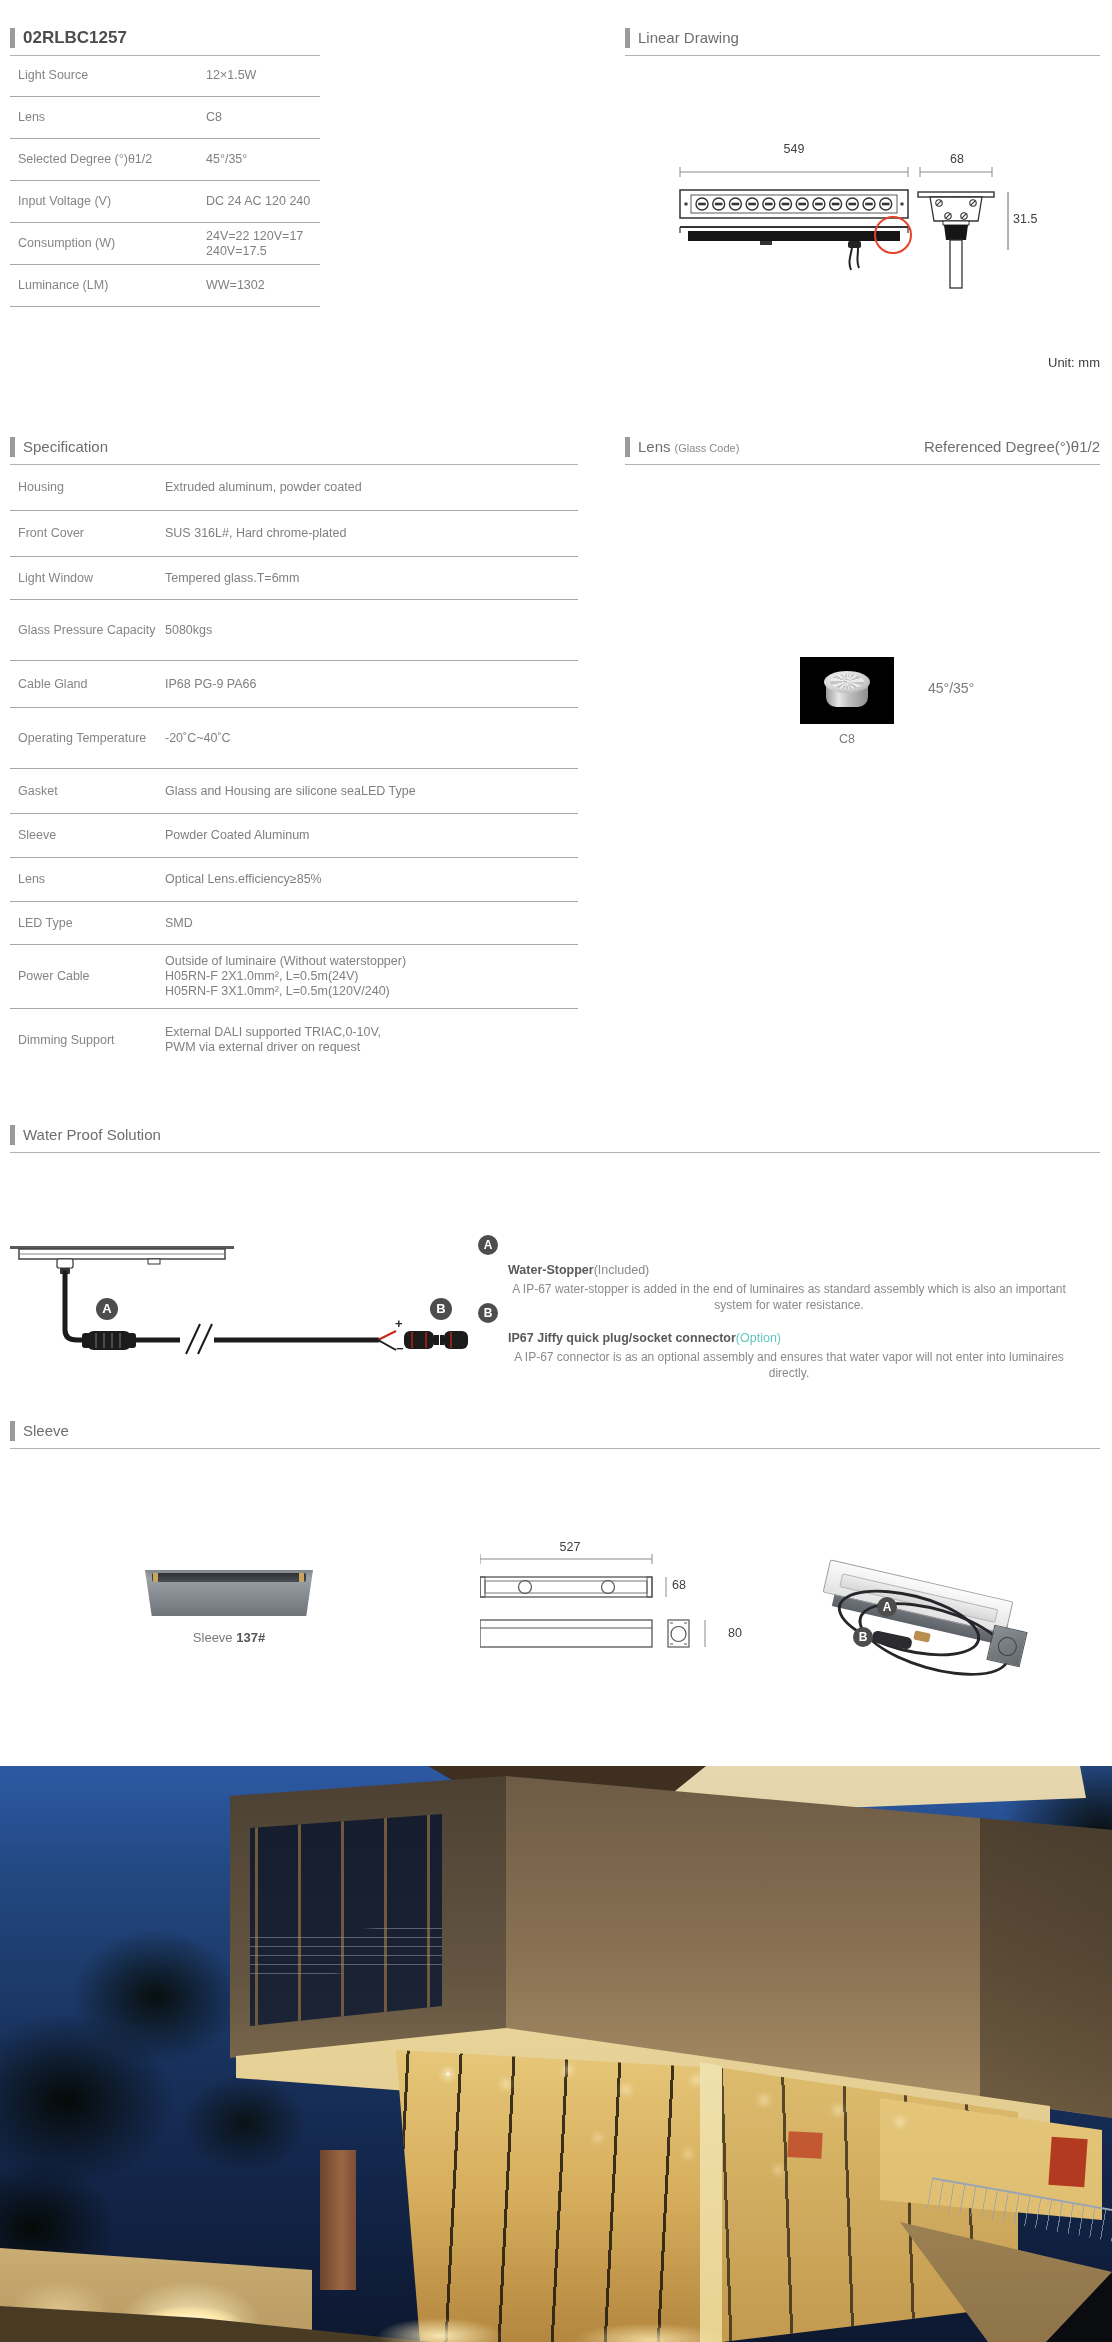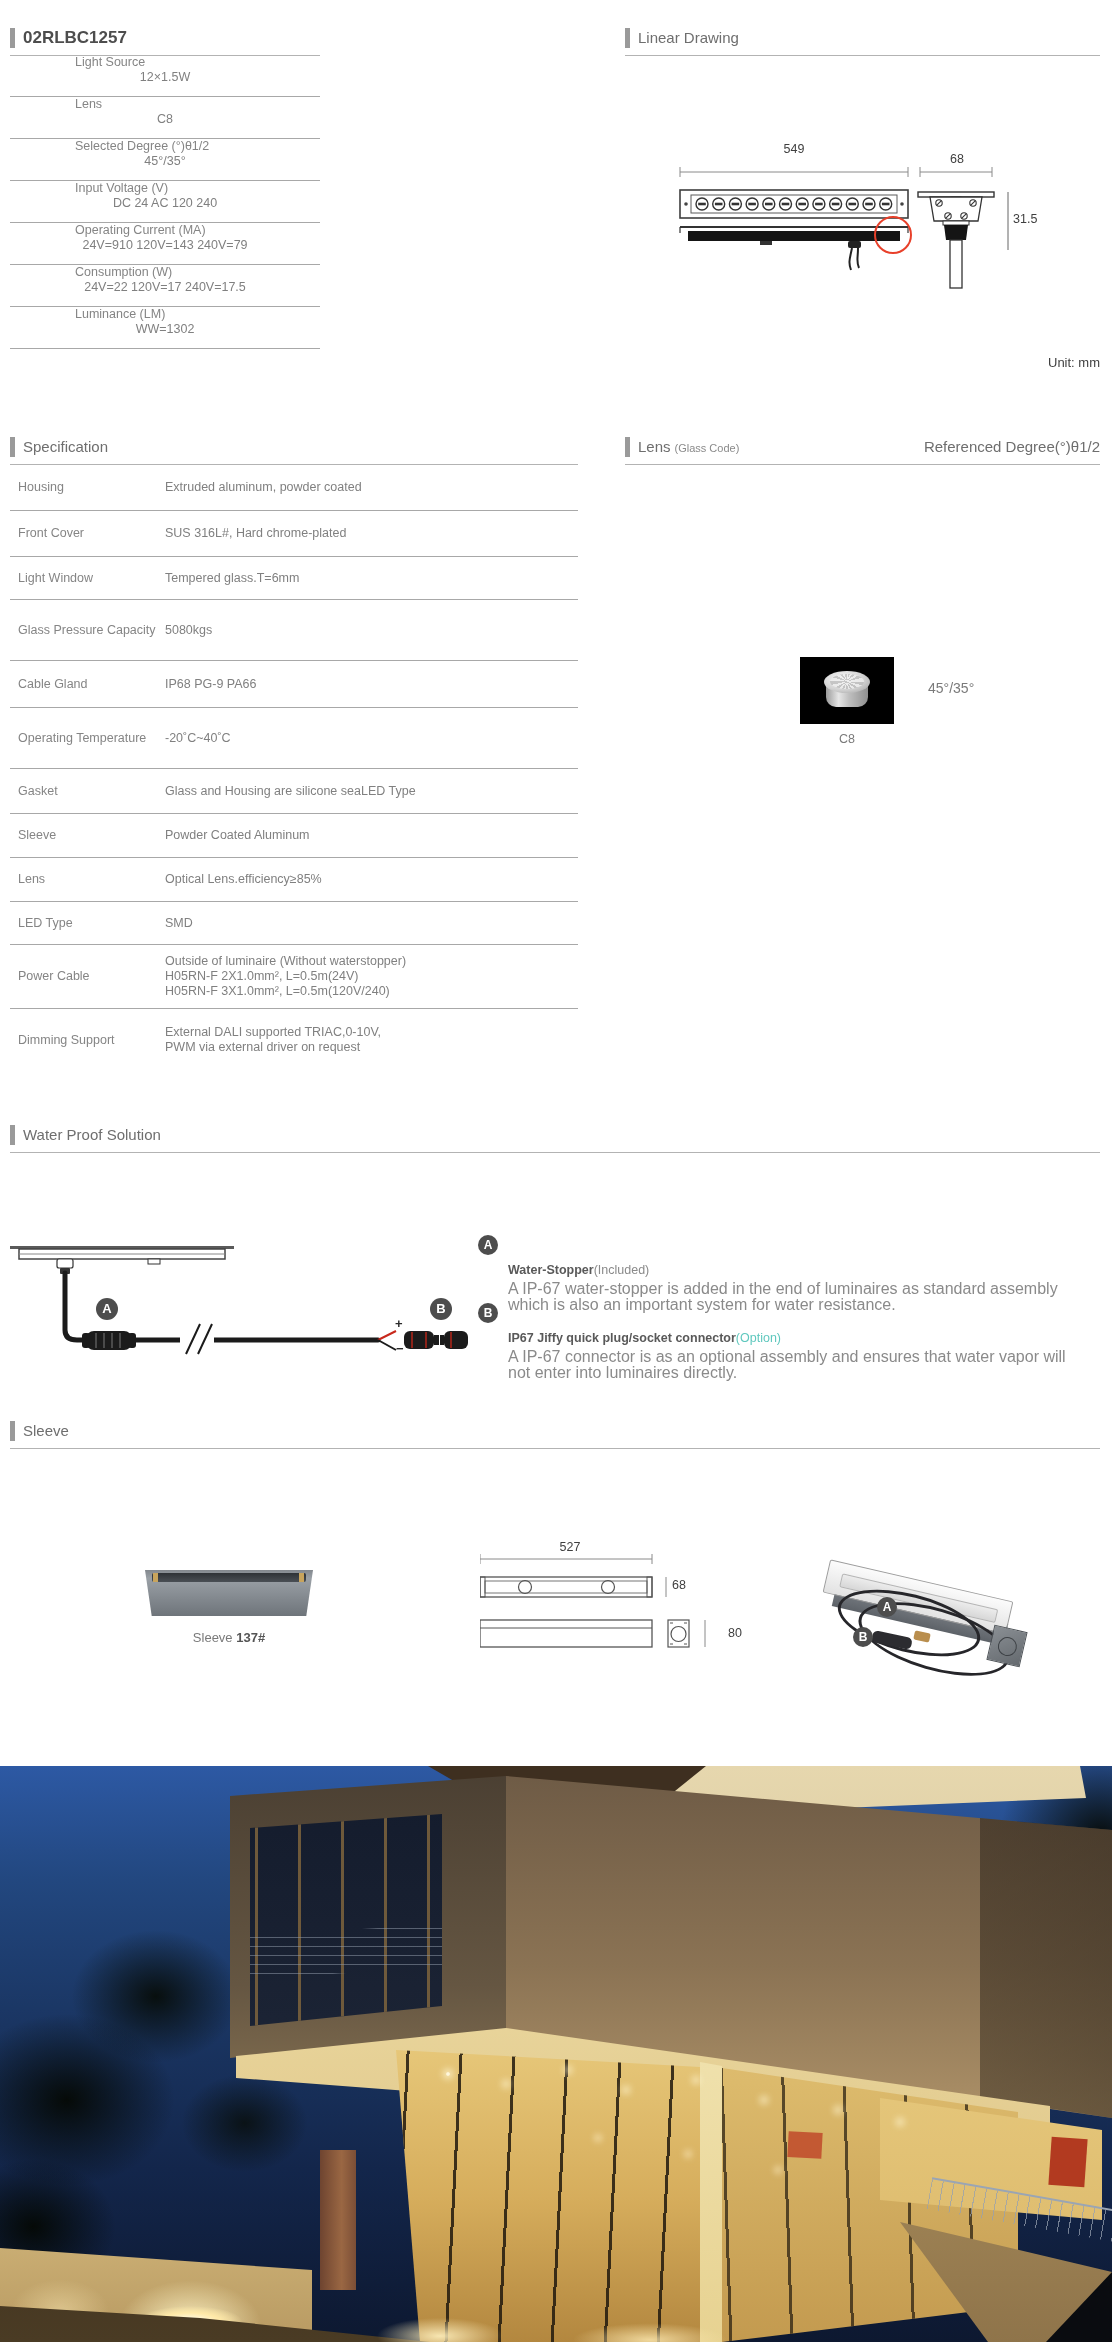--- a/index.html
+++ b/index.html
@@ -16,21 +16,21 @@
   .sec-head .t-right{float:right;font-size:15px;color:#6e6e6e;line-height:24px;}
   .prod-title{font-size:17px;font-weight:bold;color:#4d4d4d;line-height:24px;margin-left:13px;display:inline-block;}
 
   
   .tbl{position:absolute;}
   .tbl .row{display:flex;align-items:center;border-bottom:1px solid #a8a8a8;}
   .tbl .row.last{border-bottom:none;}
   .tbl .lab{padding-left:8px;color:#858585;font-size:12.5px;line-height:15px;}
   .tbl .val{color:#808080;font-size:12.5px;line-height:15px;}
   #product-table .lab{width:188px;flex:none;}
-  #product-table .row{height:41px;flex-direction:column;}
+  #product-table .row{height:41px;}
   #spec-table .lab{width:147px;flex:none;}
   #spec-table .val{flex:1;}
 
   .dim-label{position:absolute;font-size:12.5px;color:#3f3f3f;text-align:center;}
   .unit-label{position:absolute;font-size:13px;color:#3f3f3f;text-align:right;}
 
   
   .lens-box{position:absolute;left:800px;top:657px;width:94px;height:67px;background:#000;}
   .lens-glyph{position:absolute;left:24px;top:14px;width:46px;height:38px;}
   .lens-glyph .body{position:absolute;left:2px;top:10px;width:42px;height:26px;border-radius:4px 4px 10px 10px;
@@ -47,21 +47,21 @@
      font-size:13px;font-weight:bold;text-align:center;line-height:22px;}
 
   
   .wp-item{position:absolute;left:478px;width:592px;}
   .wp-tag{position:absolute;left:0;top:1px;width:20px;height:20px;border-radius:50%;background:#4d4d4d;color:#fff;
      font-size:12px;font-weight:bold;text-align:center;line-height:20px;}
   .wp-title{margin-left:30px;font-size:12.5px;font-weight:bold;color:#595959;line-height:17px;margin-top:28px;}
   .wp-suffix{font-weight:normal;}
   #wp-item-a .wp-suffix{color:#8a8a8a;}
   #wp-item-b .wp-suffix{color:#5fc8be;}
-  .wp-desc{margin-left:30px;font-size:16px;color:#8a8a8a;line-height:16px;margin-top:2px;}
+  .wp-desc{margin-left:30px;font-size:12px;color:#8a8a8a;line-height:16px;margin-top:2px;text-align:center;}
 
   
   .sleeve-photo{position:absolute;left:145px;top:1570px;width:168px;height:46px;}
   .sleeve-photo .trough{position:absolute;inset:0;clip-path:polygon(0 0,100% 0,96% 100%,4% 100%);
      background:linear-gradient(180deg,#83888e 0%,#9aa0a6 18%,#868c92 55%,#6e747a 100%);}
   .sleeve-photo .channel{position:absolute;left:7px;top:3px;width:154px;height:9px;
      background:linear-gradient(180deg,#2e3236,#4a4f55);border-radius:2px;}
   .sleeve-photo .clip1,.sleeve-photo .clip2{position:absolute;top:3px;width:5px;height:9px;background:#c8a45c;}
   .sleeve-photo .clip1{left:8px;} .sleeve-photo .clip2{left:154px;}
   .sleeve-label{position:absolute;left:145px;top:1630px;width:168px;text-align:center;
@@ -182,24 +182,20 @@
       </div>
     <div class="row">
         <div class="lab">Selected Degree (°)θ1/2</div>
         <div class="val">45°/35°</div>
       </div>
     <div class="row">
         <div class="lab">Input Voltage (V)</div>
         <div class="val">DC 24 AC 120 240</div>
       </div>
     <div class="row">
-        <div class="lab">Operating Current (MA)</div>
-        <div class="val">24V=910 120V=143 240V=79</div>
-      </div>
-    <div class="row">
         <div class="lab">Consumption (W)</div>
         <div class="val">24V=22 120V=17 240V=17.5</div>
       </div>
     <div class="row">
         <div class="lab">Luminance (LM)</div>
         <div class="val">WW=1302</div>
       </div>
   </div>
 
   <div class="sec-head" style="left:625px;top:26px;width:475px;height:29px;">

